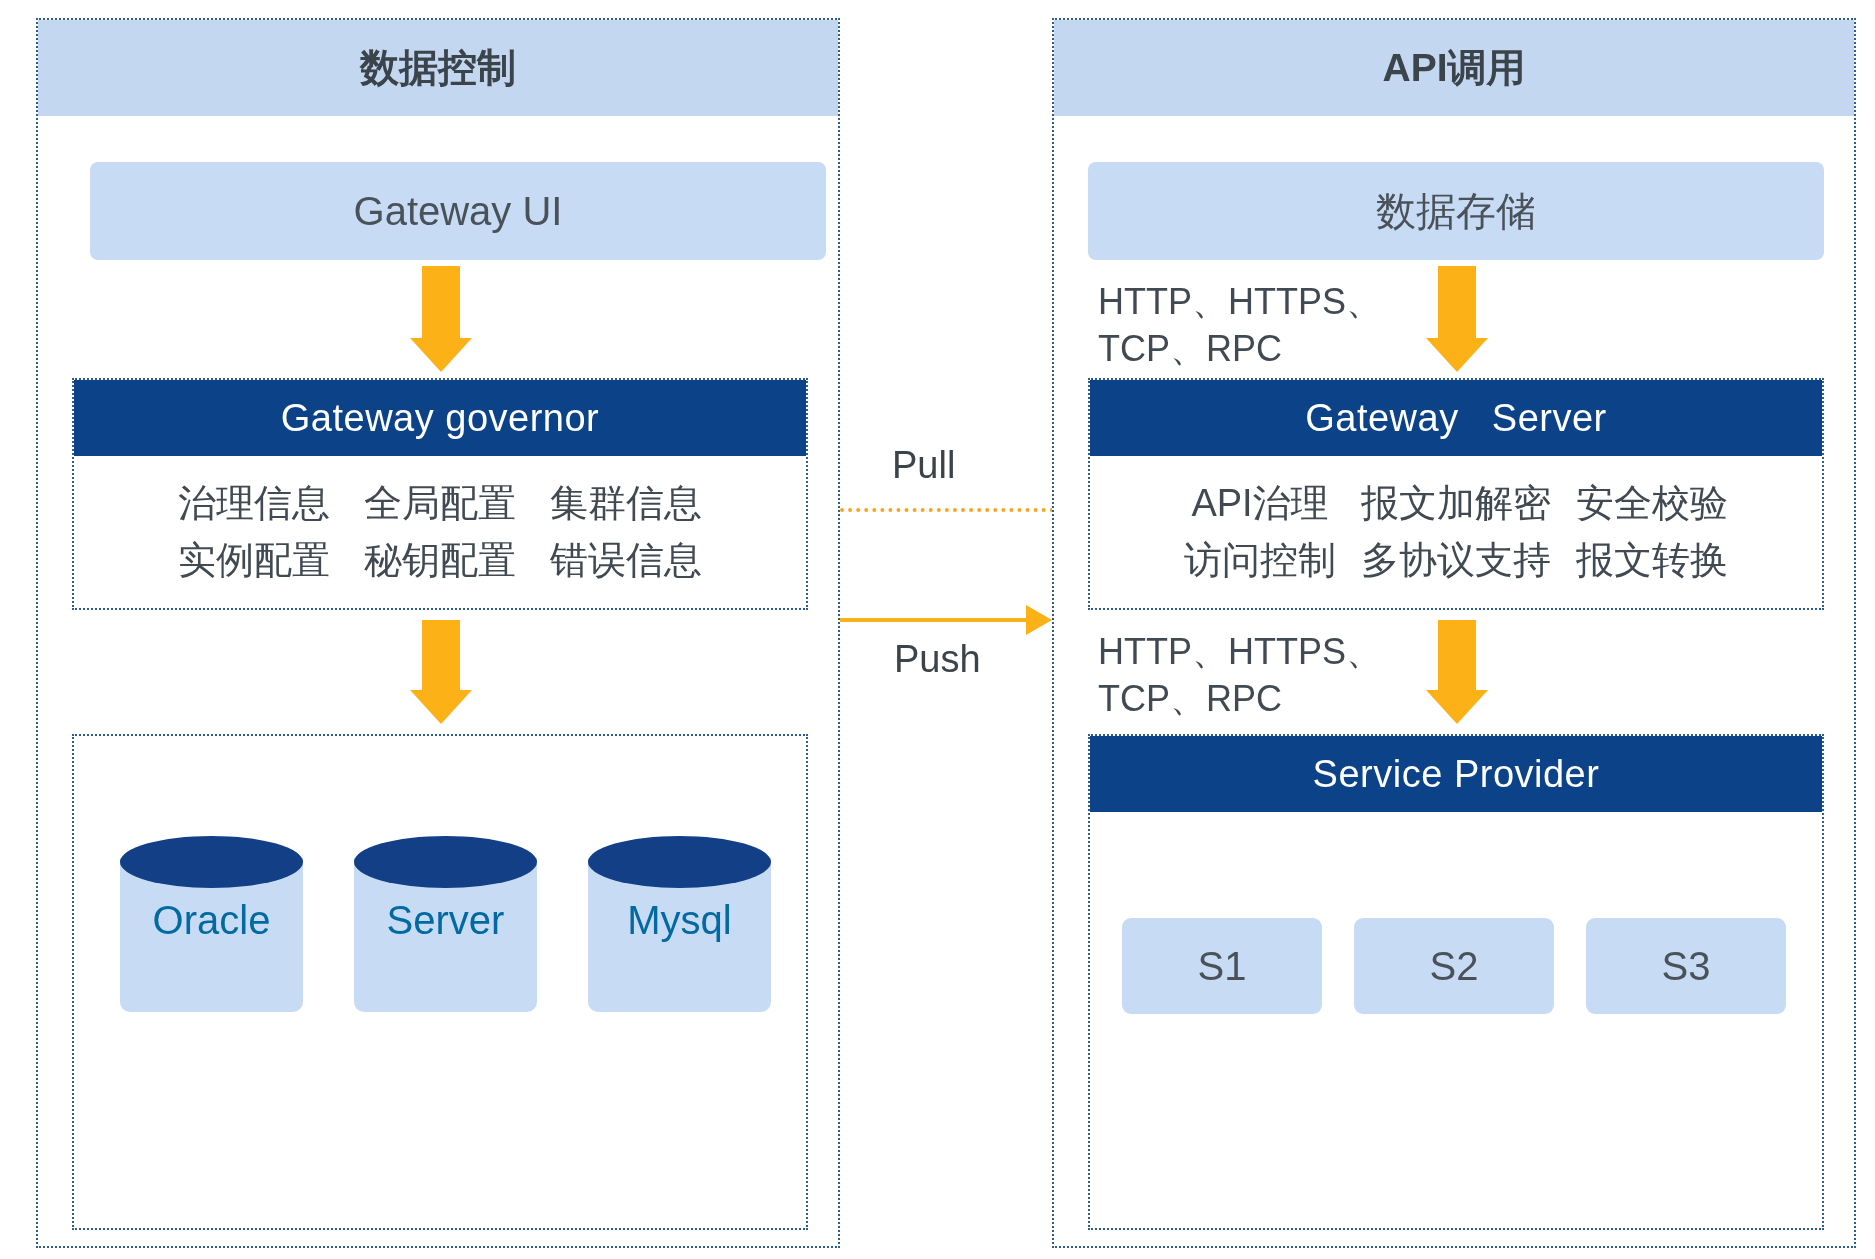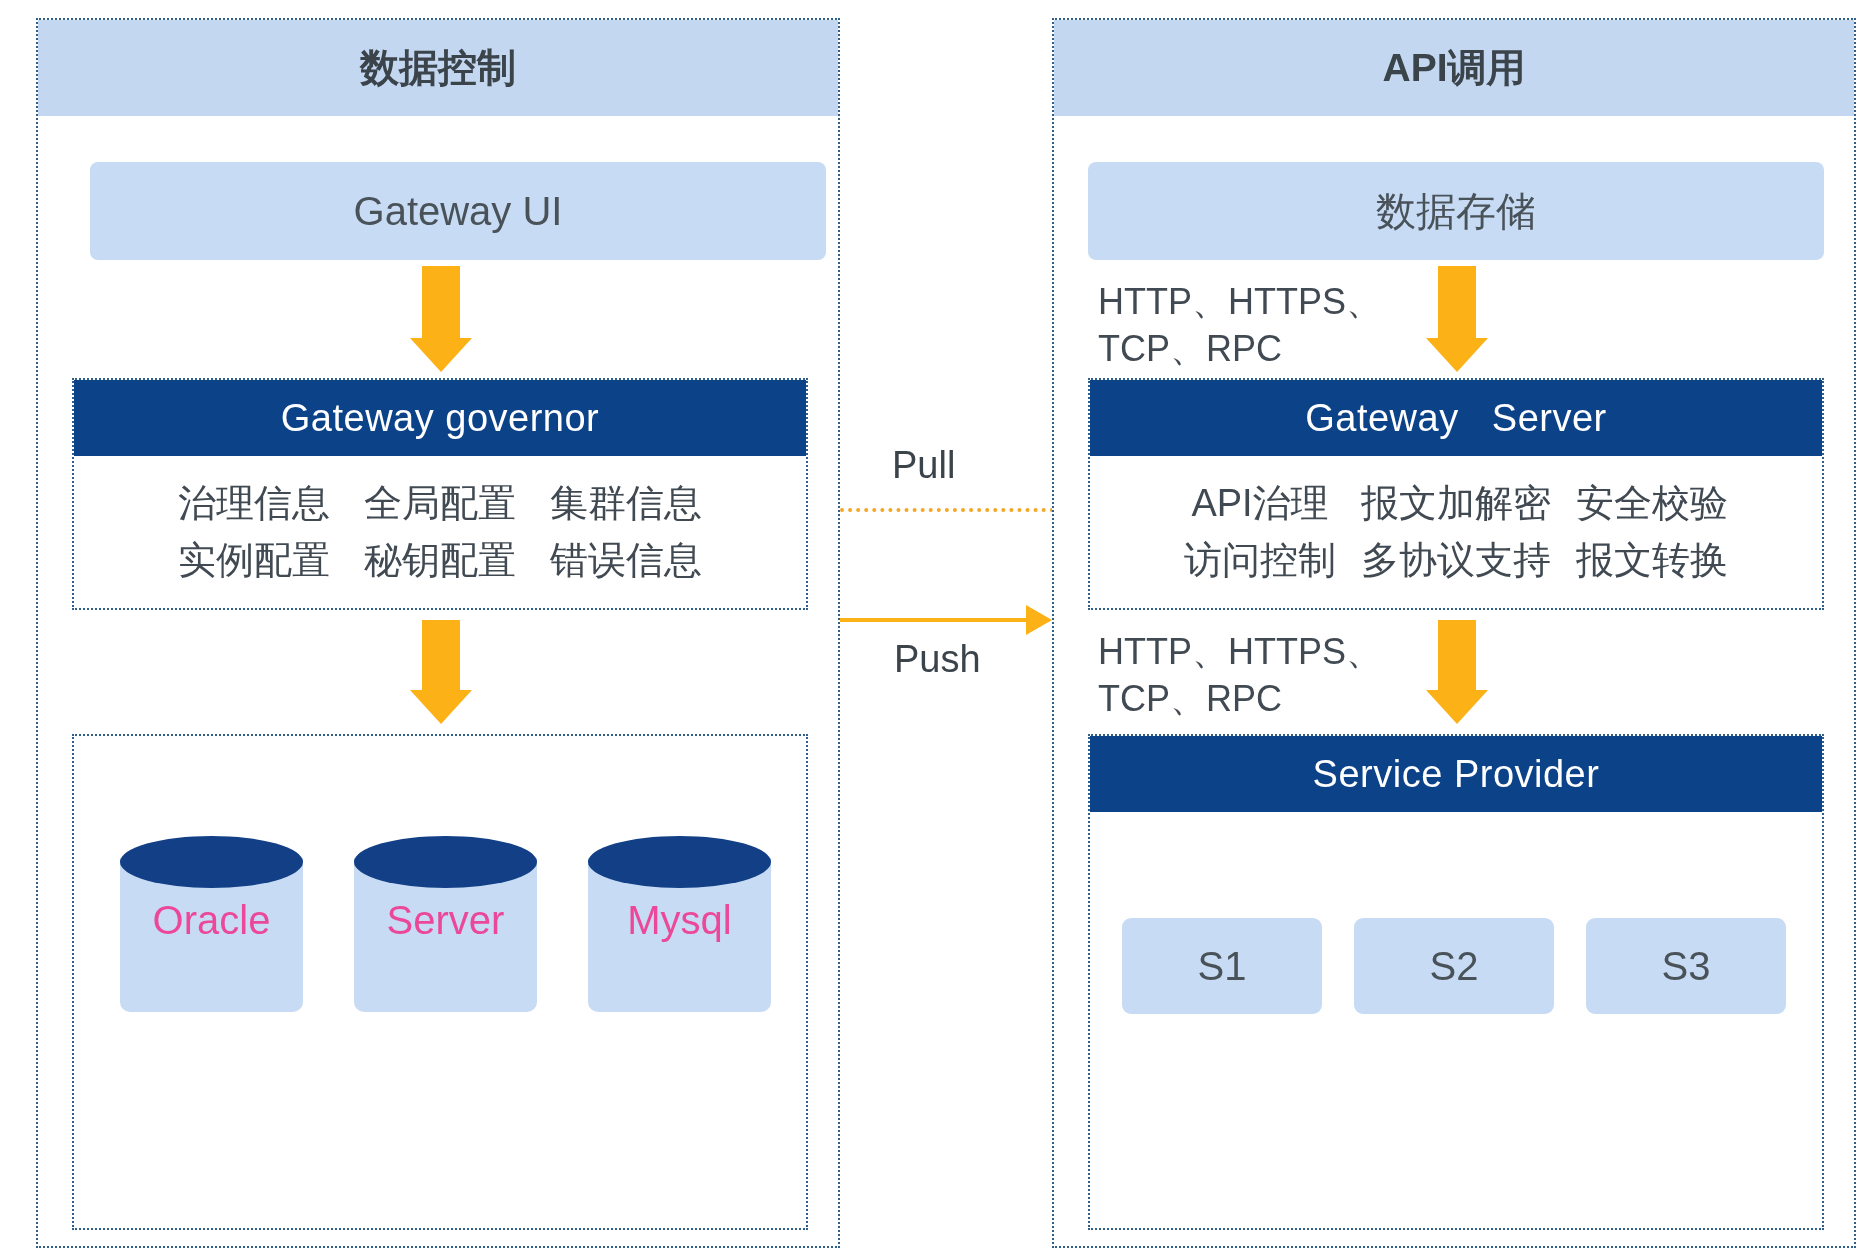--- a/index.html
+++ b/index.html
@@ -184,21 +184,21 @@
     background: #123f86;
     border-radius: 50% / 50%;
   }
   .cyl-label {
     position: absolute;
     left: 0;
     top: 62px;
     width: 183px;
     text-align: center;
     font-size: 40px;
-    color: #ec4899;
+    color: #0369a1;
   }
 
   
   .svc-box {
     position: absolute;
     width: 200px;
     height: 96px;
     background: #c7dcf4;
     border-radius: 9px;
     display: flex;

